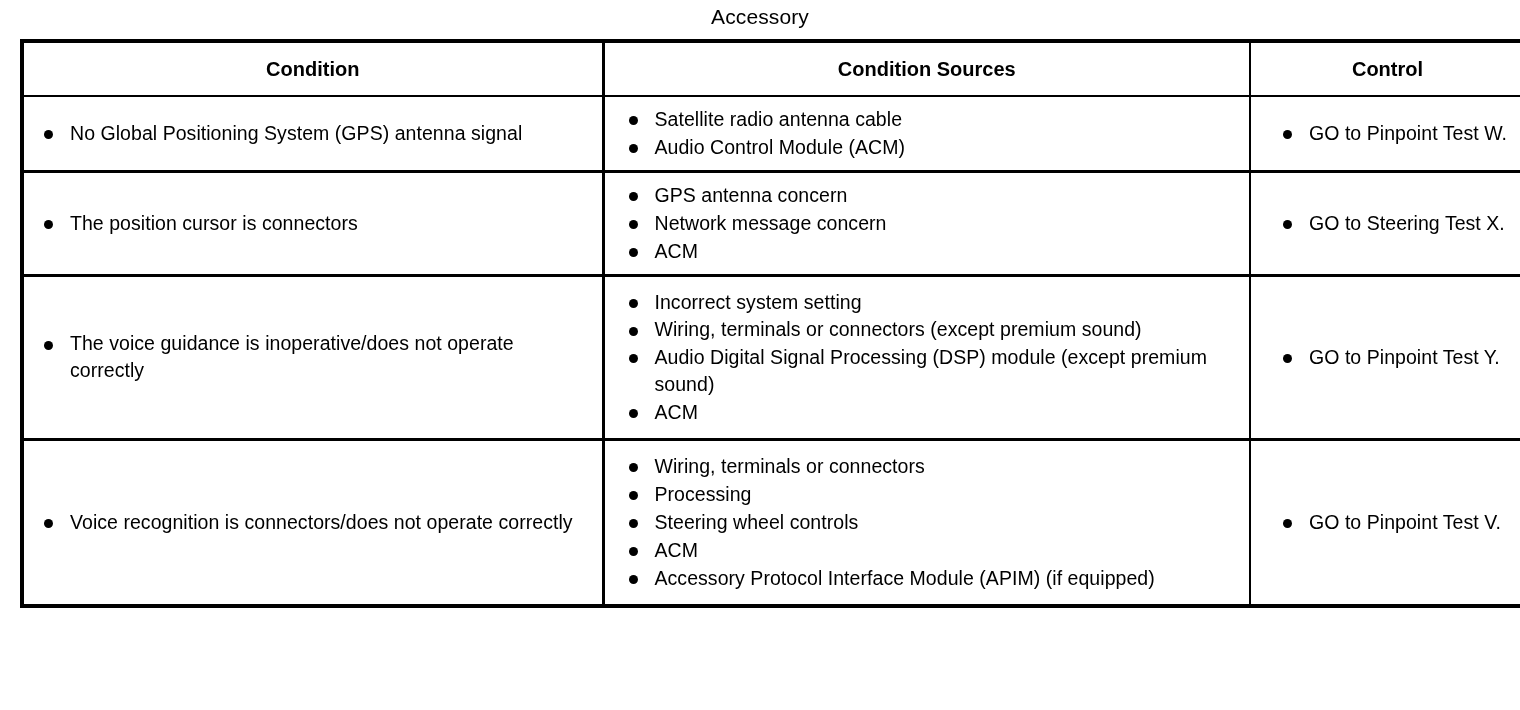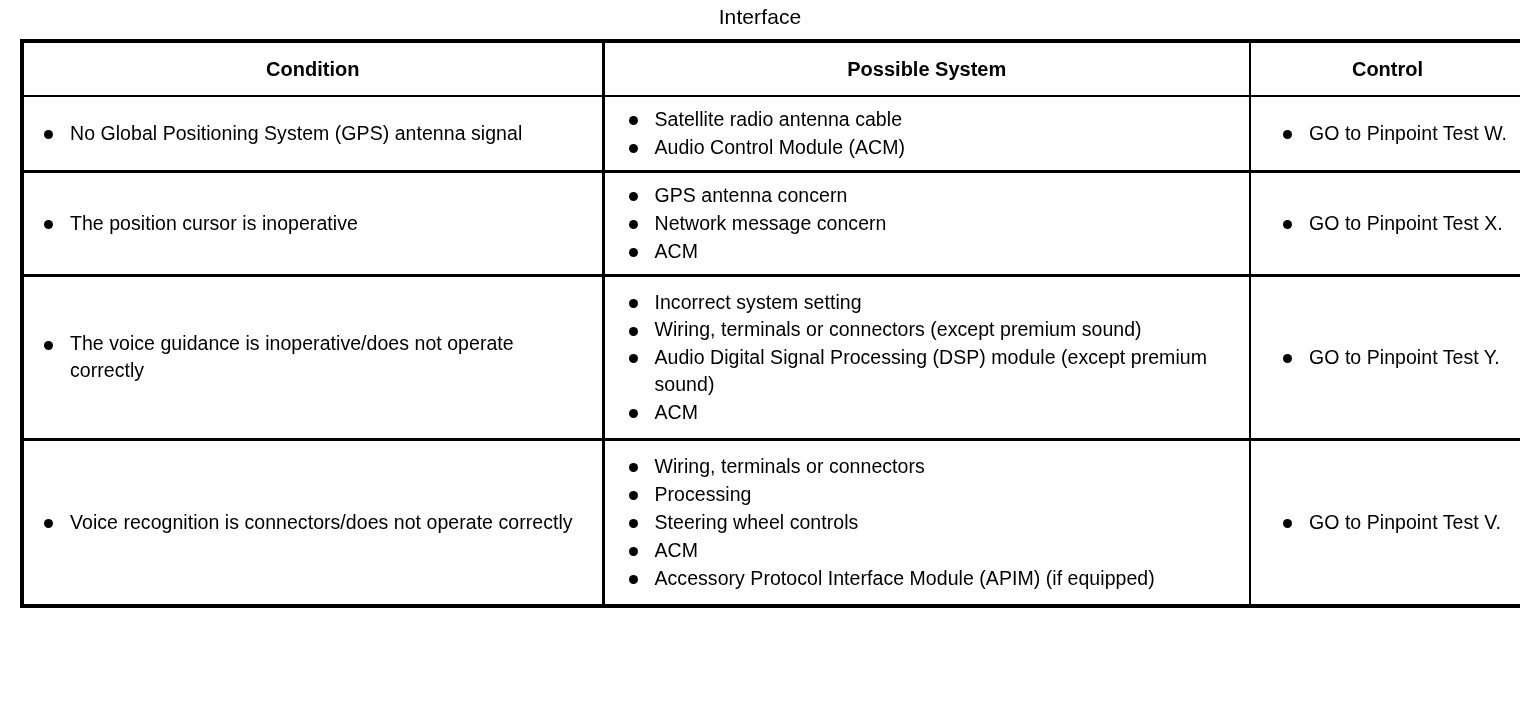--- a/index.html
+++ b/index.html
@@ -110,33 +110,33 @@
     background: #000;
     border-radius: 50%;
   }
   .rowpad-lg .cellbox { padding-top: 12px; padding-bottom: 12px; }
 </style>
 </head>
 <body>
 
 <div class="page">
 
-  <div class="doc-title">Interface</div>
+  <div class="doc-title">Accessory</div>
 
   <div class="table-wrap">
     <table class="matrix">
       <colgroup>
         <col class="c-cond">
         <col class="c-src">
         <col class="c-act">
       </colgroup>
       <thead>
         <tr>
           <th class="cell-cond">Condition</th>
-          <th class="cell-src">Possible System</th>
+          <th class="cell-src">Condition Sources</th>
           <th class="cell-act">Control</th>
         </tr>
       </thead>
       <tbody>
           <tr>
             <td class="cell-cond">
               <div class="cellbox">
                 <ul class="blist">
                   <li><span class="bullet"></span><span>No Global Positioning System (GPS) antenna signal</span></li>
                 </ul>
@@ -155,37 +155,37 @@
                 <ul class="blist">
                   <li><span class="bullet"></span><span>GO to Pinpoint Test W.</span></li>
                 </ul>
               </div>
             </td>
           </tr>
           <tr>
             <td class="cell-cond">
               <div class="cellbox">
                 <ul class="blist">
-                  <li><span class="bullet"></span><span>The position cursor is inoperative</span></li>
+                  <li><span class="bullet"></span><span>The position cursor is connectors</span></li>
                 </ul>
               </div>
             </td>
             <td class="cell-src">
               <div class="cellbox">
                 <ul class="blist">
                   <li><span class="bullet"></span><span>GPS antenna concern</span></li>
                   <li><span class="bullet"></span><span>Network message concern</span></li>
                   <li><span class="bullet"></span><span>ACM</span></li>
                 </ul>
               </div>
             </td>
             <td class="cell-act">
               <div class="cellbox">
                 <ul class="blist">
-                  <li><span class="bullet"></span><span>GO to Pinpoint Test X.</span></li>
+                  <li><span class="bullet"></span><span>GO to Steering Test X.</span></li>
                 </ul>
               </div>
             </td>
           </tr>
           <tr>
             <td class="cell-cond rowpad-lg">
               <div class="cellbox">
                 <ul class="blist">
                   <li><span class="bullet"></span><span>The voice guidance is inoperative/does not operate correctly</span></li>
                 </ul>

